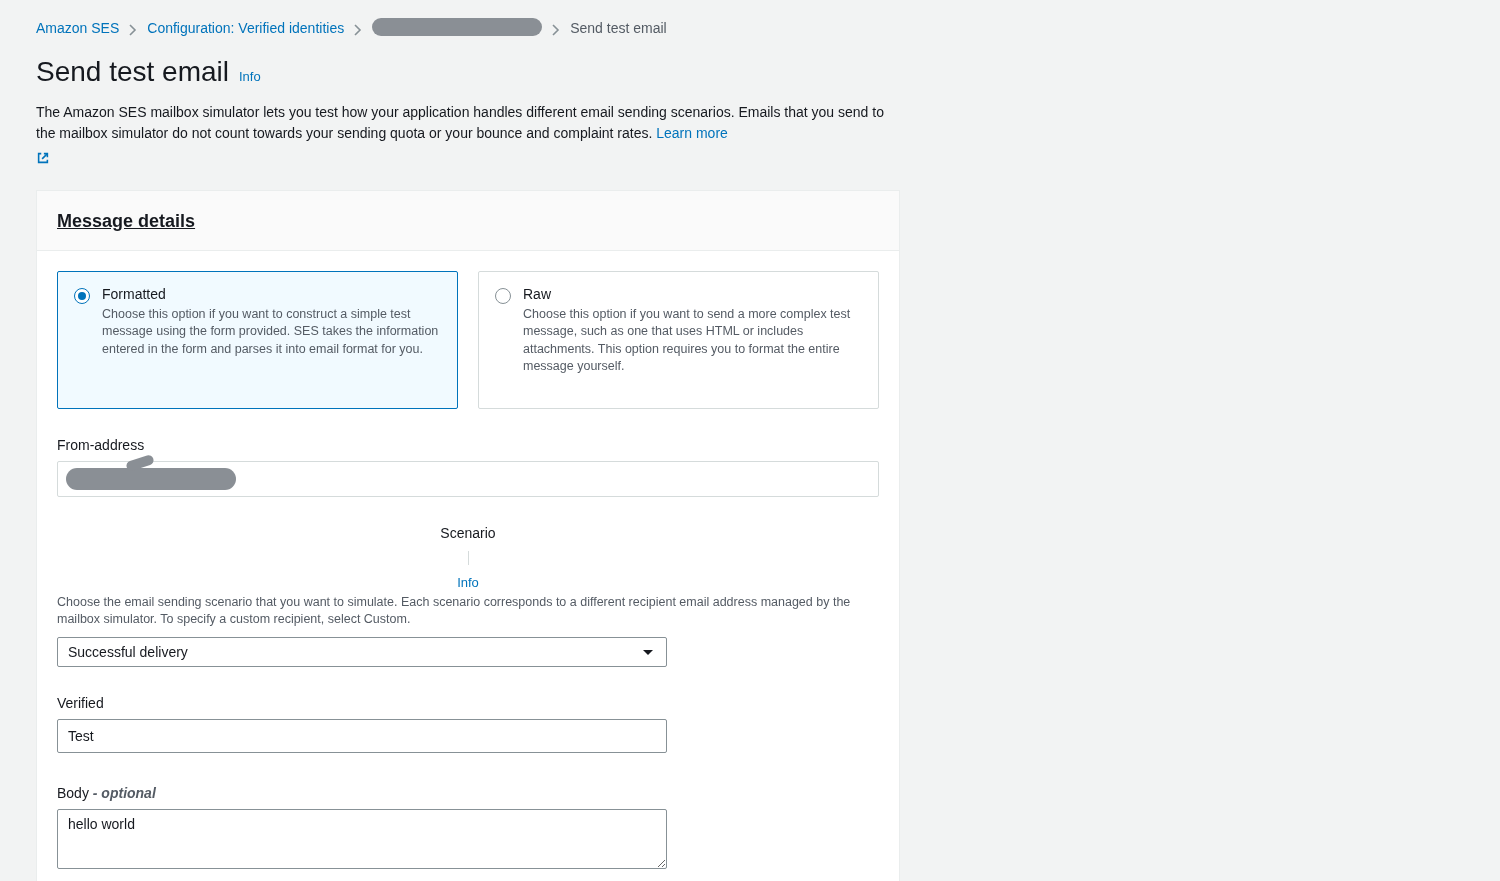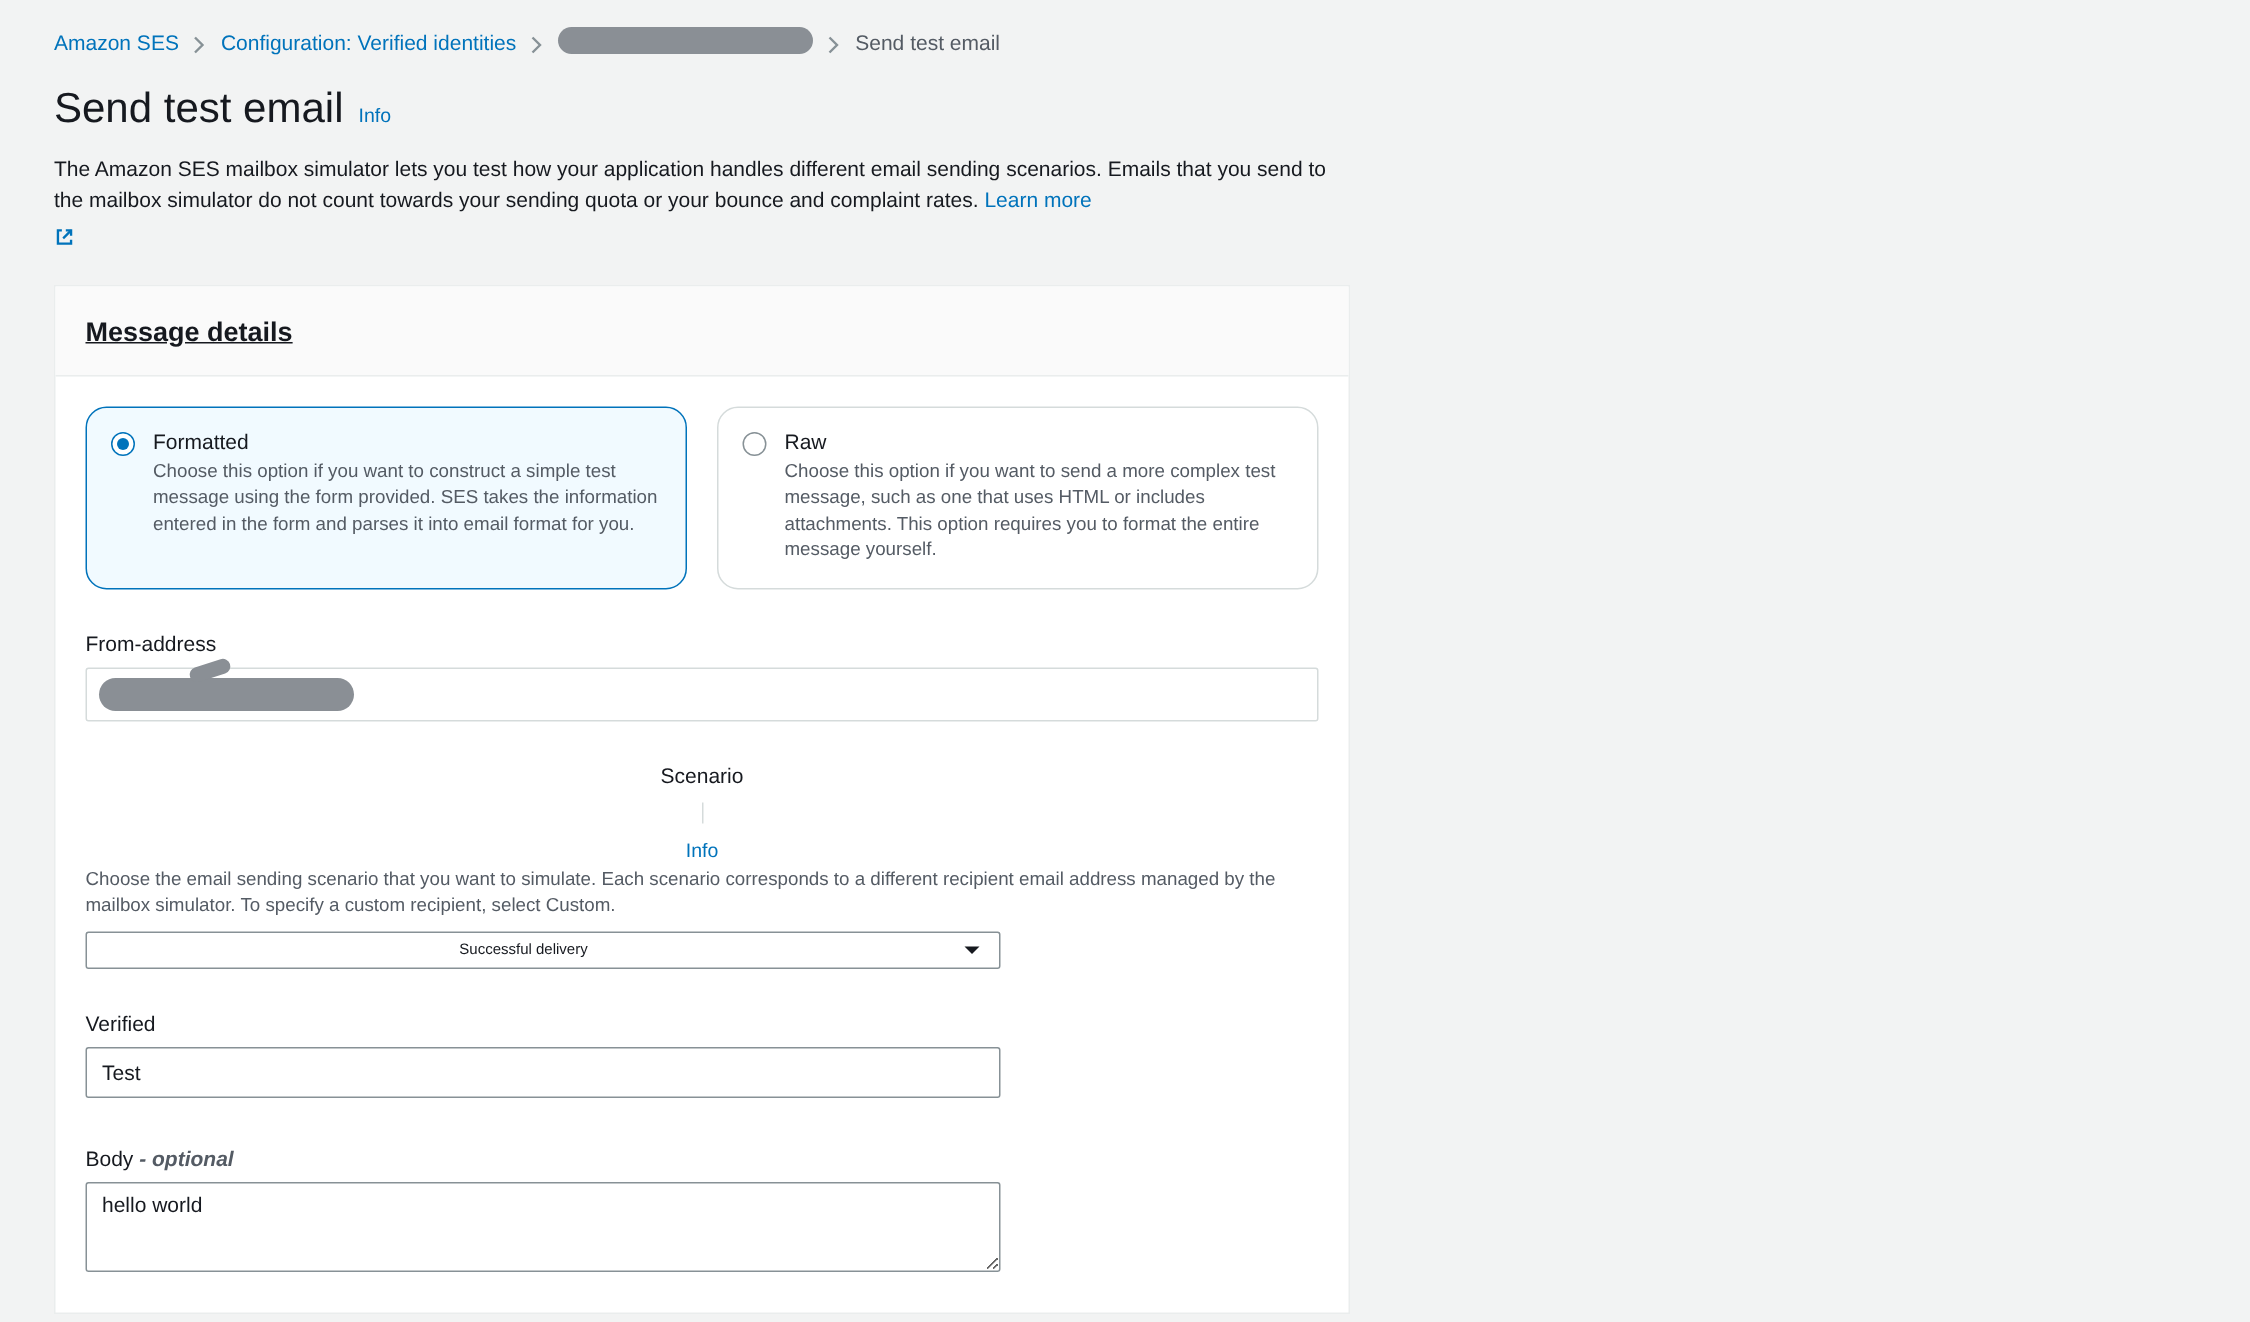--- a/index.html
+++ b/index.html
@@ -102,22 +102,22 @@
 
   
   .radio-row {
     display:flex;
     gap: 20px;
     margin-bottom: 28px;
   }
   .radio-tile {
     flex: 1;
     border: 1px solid var(--border);
-    padding: 14px 16px 16px 16px;
-    border-radius: 14px;
+    padding: 14px 16px 32px 16px;
+    border-radius: 2px;
     cursor: pointer;
     display:flex;
     gap: 12px;
     background:#fff;
   }
   .radio-tile.selected {
     border-color: var(--radio-sel-border);
     background: var(--radio-sel-bg);
   }
   .radio-circle {
@@ -173,21 +173,21 @@
   .select {
     width: 610px;
     border: 1px solid #879196;
     border-radius: 2px;
     padding: 6px 36px 6px 10px;
     position: relative;
     cursor: pointer;
     background:#fff;
     margin-bottom: 28px;
   }
-  .select .primary { font-size:10px;text-align:center; }
+  .select .primary { font-size:14px; }
   .select .secondary { font-size:12px; color: var(--muted); margin-top:2px; }
   .select .caret {
     position:absolute;
     right:12px; top:50%;
     transform: translateY(-50%);
   }
 
   
   .text-input, .textarea {
     width: 610px;

